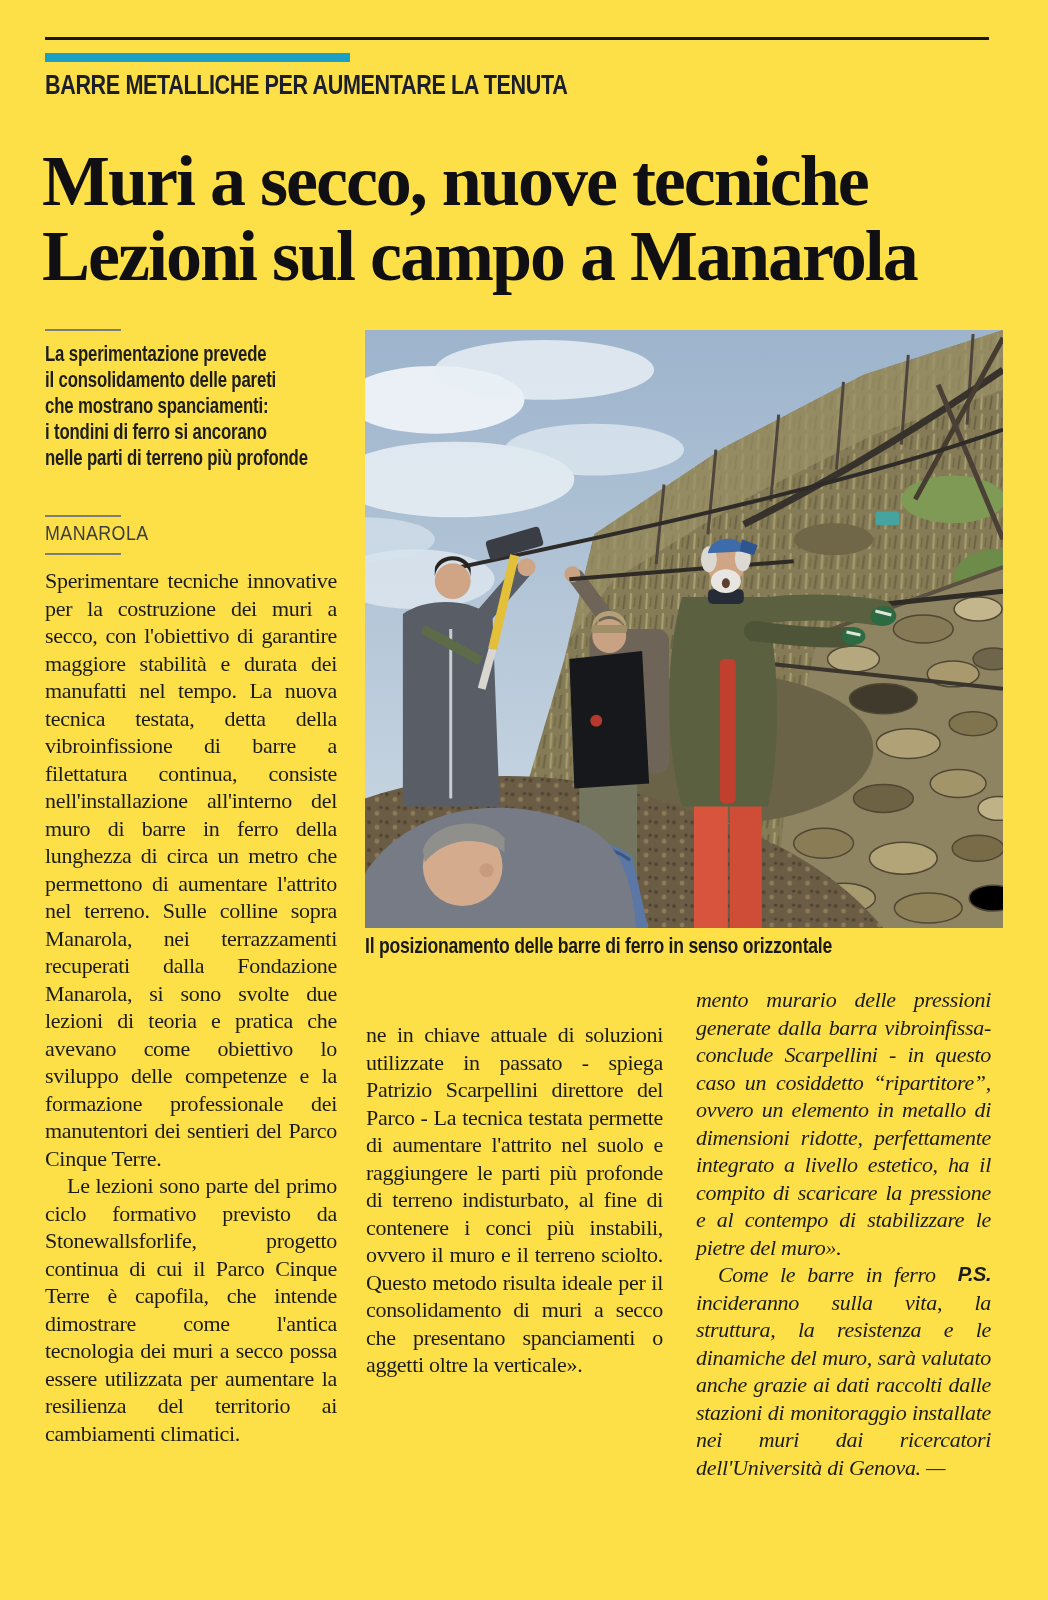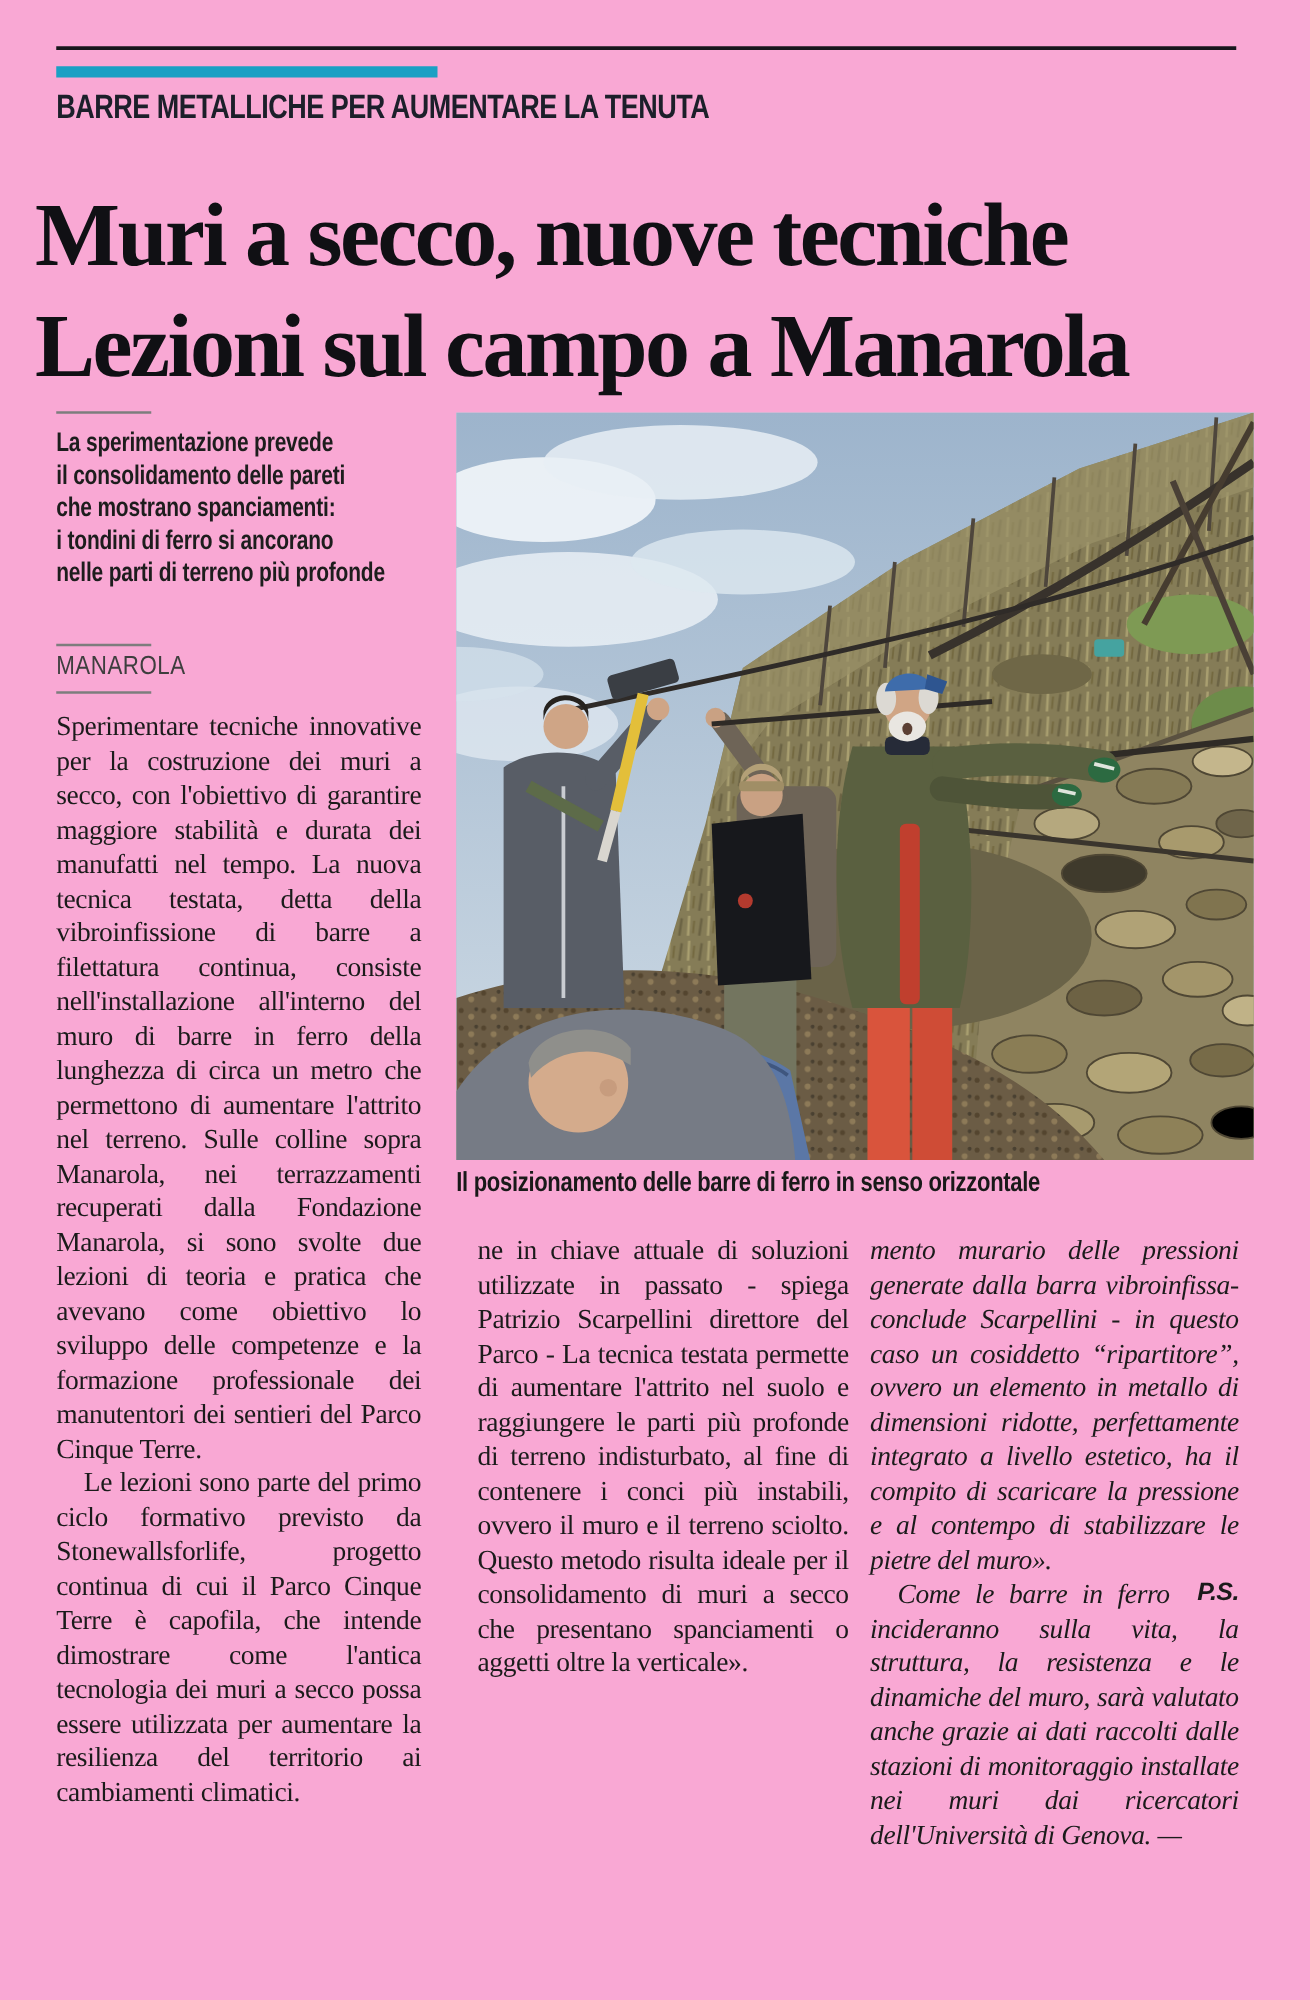--- a/index.html
+++ b/index.html
@@ -1,34 +1,34 @@
 <!DOCTYPE html>
 <html lang="it"><head>
 <meta charset="utf-8">
 <style>
   html,body{margin:0;padding:0;background:#ffffff;}
   .page{
     position:relative;
     width:1048px;height:1600px;
-    background:#f9a8d4;
+    background:#fde047;
     overflow:hidden;
     font-family:"Liberation Serif", serif;
   }
   .rule-top{position:absolute;left:45px;top:37px;width:944px;height:3px;background:#17171c;}
   .accent-bar{position:absolute;left:45px;top:53px;width:305px;height:9px;background:#1ba0c4;}
   .kicker{
     position:absolute;left:45px;top:70px;width:700px;
     font-family:"Liberation Sans", sans-serif;font-weight:bold;
     font-size:27px;line-height:30px;color:#1c1f2a;letter-spacing:-0.5px;
     transform:scaleX(0.80);transform-origin:0 0;white-space:nowrap;
   }
   .headline{
-    position:absolute;left:28px;top:96px;width:1000px;
+    position:absolute;left:42px;top:96px;width:1000px;
     font-family:"Liberation Serif", serif;font-weight:bold;
-    font-size:72px;line-height:89px;color:#101014;letter-spacing:-2px;
+    font-size:72px;line-height:75px;color:#101014;letter-spacing:-2px;
     white-space:pre-line;
   }
   .shortrule{position:absolute;left:45px;width:76px;height:2px;background:#7d7d7d;}
   .r-standfirst{top:329px;}
   .r-sec-top{top:515px;}
   .r-sec-bot{top:553px;}
   .standfirst{
     position:absolute;left:45px;top:341px;width:375px;
     font-family:"Liberation Sans", sans-serif;font-weight:bold;
     font-size:21.5px;line-height:26px;color:#1d1d1d;letter-spacing:-0.2px;
@@ -41,21 +41,21 @@
     transform:scaleX(0.85);transform-origin:0 0;white-space:nowrap;
   }
   .col{
     position:absolute;top:986px;
     font-size:22px;line-height:27.5px;color:#1b1b1b;
     text-align:justify;letter-spacing:-0.3px;
   }
   .col p{margin:0;}
   .col p.indent{text-indent:22px;}
   #col1{left:45px;top:567px;width:292px;}
-  #col2{left:382px;width:297px;}
+  #col2{left:366px;width:297px;margin-top:35px;}
   #col3{left:696px;width:295px;font-style:italic;}
   .byline{
     float:right;
     font-family:"Liberation Sans", sans-serif;font-weight:bold;
     font-size:20px;color:#1b1b1b;letter-spacing:-0.5px;
   }
   .photo-fig{
     position:absolute;left:365px;top:330px;width:638px;height:598px;
     background:#b7c6d5;overflow:hidden;
   }

